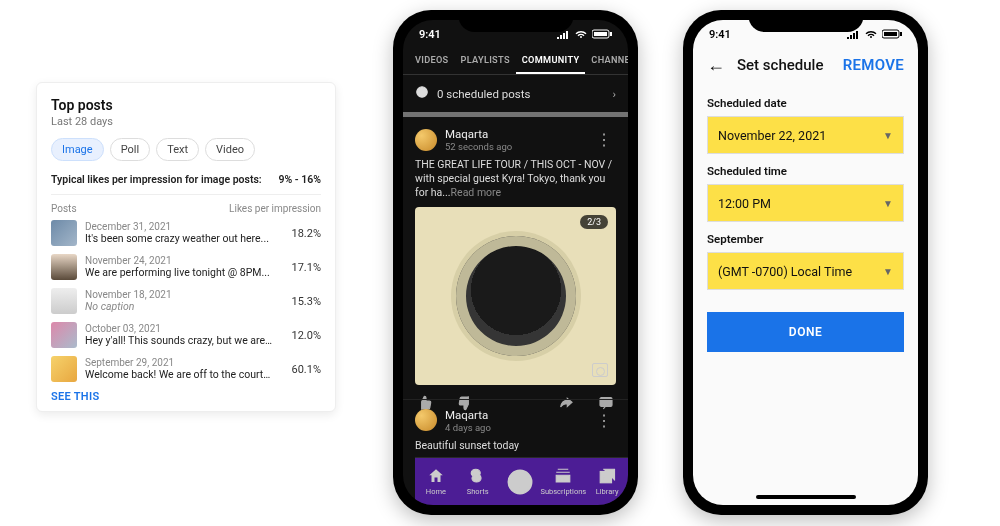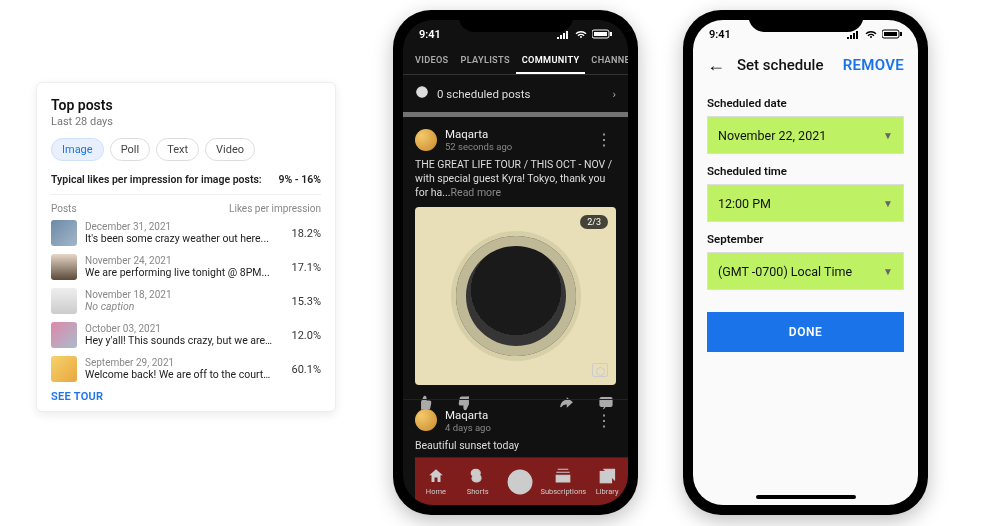--- a/index.html
+++ b/index.html
@@ -58,36 +58,36 @@
   .posthdr .dots { margin-left: auto; color: #aaa; padding: 2px 4px; cursor:pointer; }
   .posttext { font-size: 10.5px; color: #ddd; line-height: 1.35; margin-top: 6px; }
   .posttext .rm { color: #888; }
   .postimg { margin-top: 6px; width: 100%; height: 178px; border-radius: 4px; position: relative; background: #e8dfb9; overflow: hidden; }
   .porthole { position:absolute; left:50%; top:50%; transform:translate(-50%,-50%); width:120px; height:120px; border-radius:50%; background: radial-gradient(circle at 50% 45%, #1a1a1a 0 45px, #353535 45px 60px); box-shadow: inset 0 0 0 10px #bfb998, 0 0 0 5px #d7cfa7; }
   .counter { position:absolute; right:8px; top:8px; background: rgba(0,0,0,.7); color:#fff; font-size:9px; border-radius:10px; padding:2px 7px; }
   .gal { position:absolute; right:8px; bottom:8px; width:16px; height:14px; border:1.4px solid #ccc; border-radius:2px; display:flex; align-items:flex-end; justify-content:center; }
   .gal::before { content:""; width:7px; height:7px; border:1.4px solid #ccc; border-radius:50%; }
   .postact { display:flex; gap:24px; padding: 10px 2px 6px; color:#aaa; align-items:center; }
   .postact .sp { flex:1; }
-  .bottomnav { position:absolute; bottom:0; left:12px; right:0; height:48px; background:#7f1d1d; display:flex; border-top:1px solid #2a2a2a; }
+  .bottomnav { position:absolute; bottom:0; left:12px; right:0; height:48px; background:#4c1d95; display:flex; border-top:1px solid #2a2a2a; }
   .bn { flex:1; display:flex; flex-direction:column; align-items:center; justify-content:center; gap:2px; color:#ccc; font-size:7.5px; cursor:pointer; }
   .bn svg { display:block; }
   .post2 { position:absolute; bottom:48px; left:0; right:0; padding: 8px 12px 4px; border-top:1px solid #222; }
 
   
   .phone.light { left: 683px; top: 10px; }
   .phone.light .screen { background: #fafafa; color: #111; }
   .phone.light .statusbar { color: #000; }
   .sh-hdr { display:flex; align-items:center; padding: 6px 14px 10px; gap: 12px; }
   .sh-hdr .back { font-size:18px; cursor:pointer; }
   .sh-hdr h4 { font-size:15px; font-weight:500; flex:1; }
   .sh-hdr .rm { color:#1a73e8; font-size:15px; font-weight:600; letter-spacing:.3px; cursor:pointer; }
   .sh-body { padding: 0 14px; }
   .lbl { font-size:11.5px; font-weight:600; margin: 10px 0 6px; }
-  .sel { background:#bef264; border:1px solid #ddd; height:38px; display:flex; align-items:center; padding:0 10px; font-size:12.5px; cursor:pointer; }
+  .sel { background:#fde047; border:1px solid #ddd; height:38px; display:flex; align-items:center; padding:0 10px; font-size:12.5px; cursor:pointer; }
   .sel .dd { margin-left:auto; color:#666; font-size:10px; }
   .donebtn { margin-top: 22px; background:#1a73e8; color:#fff; height:40px; display:flex; align-items:center; justify-content:center; font-size:12px; font-weight:600; letter-spacing:.5px; cursor:pointer; }
   .homebar { position:absolute; bottom:6px; left:50%; transform:translateX(-50%); width:100px; height:4px; border-radius:3px; background:#000; }
 
   svg { fill: currentColor; }
 </style>
 </head>
 <body>
 
 <div class="card">
@@ -142,21 +142,21 @@
   </div>
   <div class="row">
     <div class="thumb e"></div>
     <div class="row-text">
       <div class="row-date">September 29, 2021</div>
       <div class="row-cap">Welcome back! We are off to the courts...</div>
     </div>
     <div class="row-val">60.1%</div>
   </div>
 
-  <div class="seemore">SEE TOUR</div>
+  <div class="seemore">SEE THIS</div>
 </div>
 
 <div class="phone dark">
   <div class="notch"></div>
   <div class="screen">
     <div class="statusbar">
       <span>9:41</span>
       <span class="status-icons">
         <span class="sig">
             <svg width="14" height="10">

